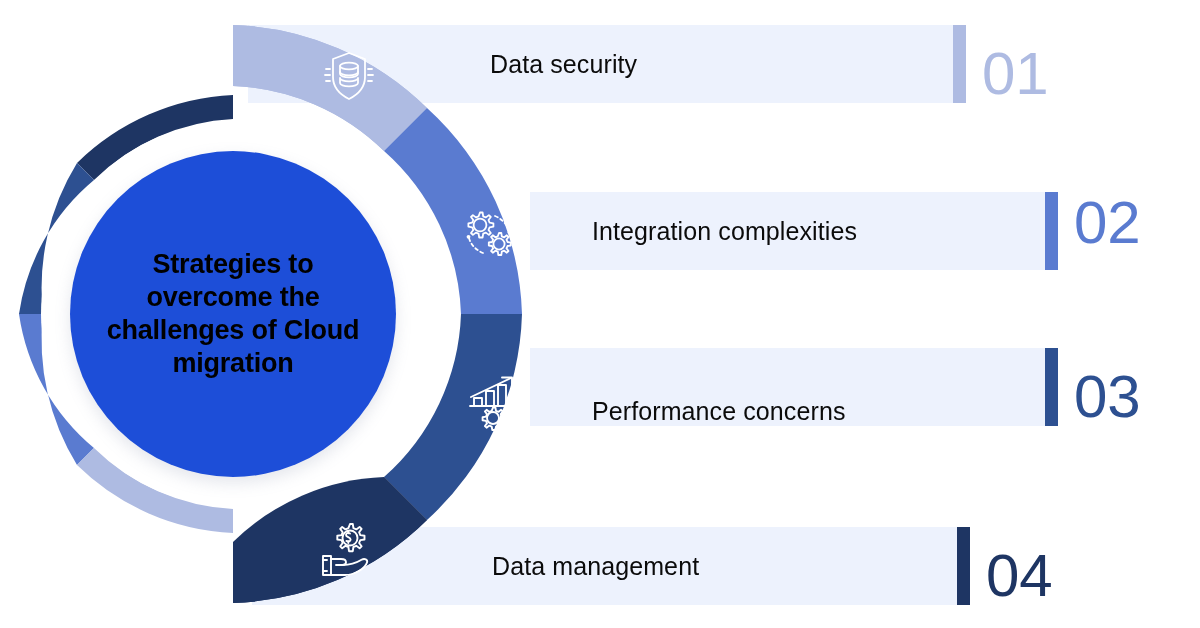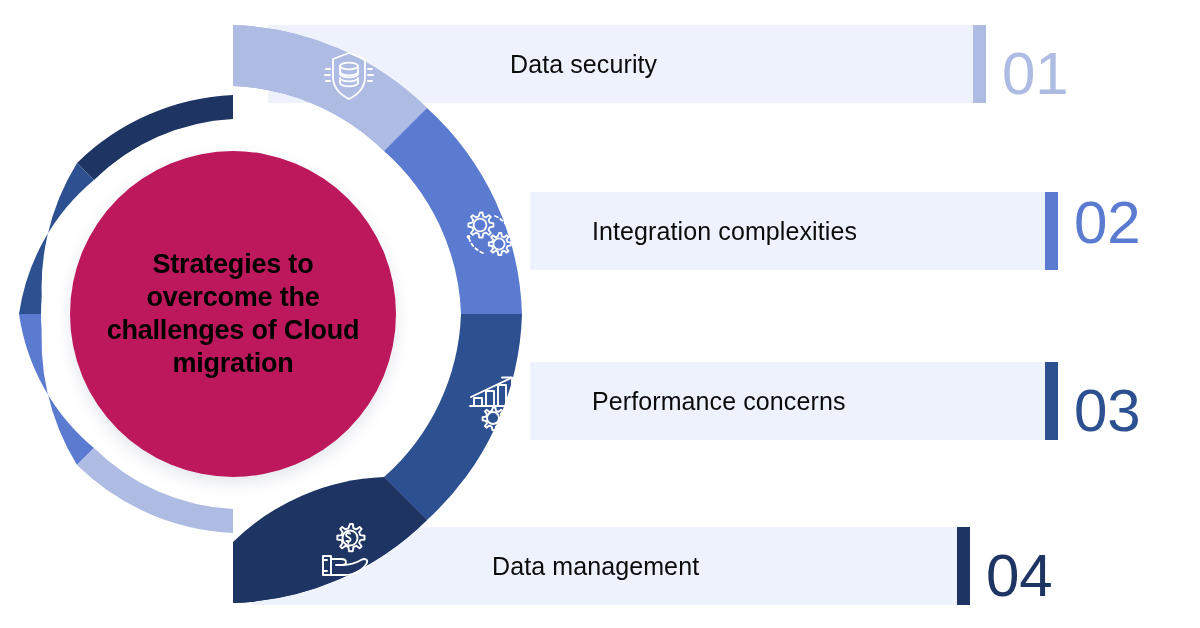--- a/index.html
+++ b/index.html
@@ -47,33 +47,33 @@
     width: 13px;
   }
   .row-number {
     position: absolute;
     font-size: 60px;
     line-height: 1;
     letter-spacing: 0px;
     font-weight: 400;
   }
 
-  #row-1 { left: 268px; top: 25px;  width: 718px; }
+  #row-1 { left: 248px; top: 25px;  width: 718px; }
   #row-1 .row-bg { width: 718px; }
   #row-1 .row-label { margin-left: 242px; }
   #row-1 .row-accent { left: 705px; }
   #row-1 .row-number { left: 734px; top: 19px; }
 
   #row-2 { left: 530px; top: 192px; width: 528px; border-radius: 32px; }
   #row-2 .row-bg { width: 528px; }
   #row-2 .row-label { margin-left: 62px; }
   #row-2 .row-accent { left: 515px; }
   #row-2 .row-number { left: 544px; top: 1px; }
 
-  #row-3 { left: 530px; top: 362px; width: 416px; }
+  #row-3 { left: 530px; top: 348px; width: 416px; align-items: flex-end; }
   #row-3 .row-bg { width: 528px; }
   #row-3 .row-label { margin-left: 62px; }
   #row-3 .row-accent { left: 515px; }
   #row-3 .row-number { left: 544px; top: 19px; }
 
   #row-4 { left: 252px; top: 527px; width: 718px; }
   #row-4 .row-bg { width: 718px; }
   #row-4 .row-label { margin-left: 240px; }
   #row-4 .row-accent { left: 705px; }
   #row-4 .row-number { left: 734px; top: 19px; }
@@ -86,21 +86,21 @@
     width: 1200px;
     height: 628px;
   }
   #center-disc {
     position: absolute;
     left: 70px;
     top: 151px;
     width: 326px;
     height: 326px;
     border-radius: 50%;
-    background: #be185d;
+    background: #1d4ed8;
     box-shadow: 0 6px 16px rgba(120,130,160,0.20);
     display: flex;
     align-items: center;
     justify-content: center;
   }
   #center-title {
     font-size: 27px;
     font-weight: 700;
     line-height: 1.22;
     color: #000000;

